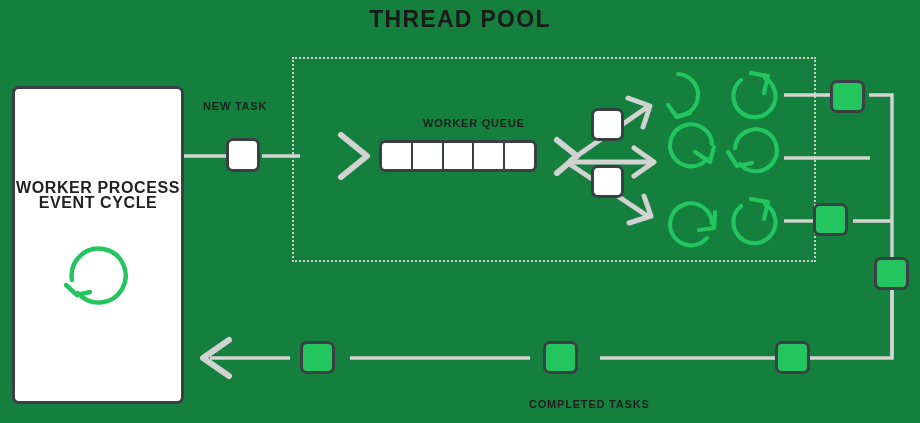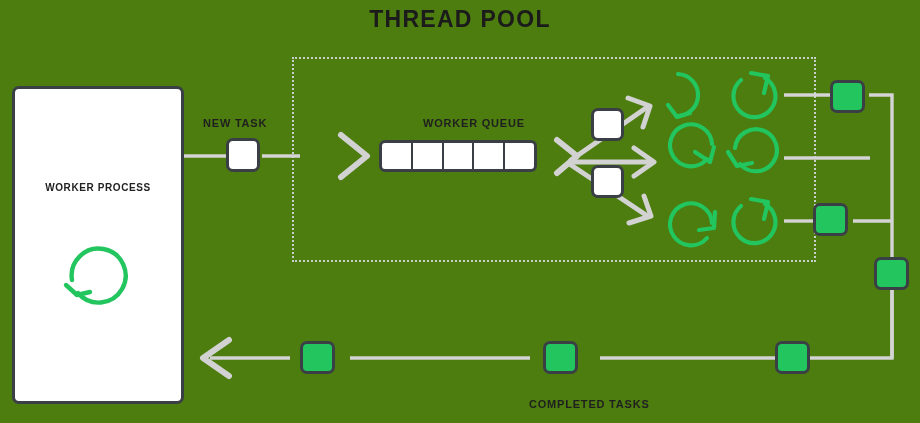--- a/index.html
+++ b/index.html
@@ -4,21 +4,21 @@
 <style>
   html, body {
     margin: 0;
     padding: 0;
     background: #ffffff;
   }
   #canvas {
     position: relative;
     width: 920px;
     height: 423px;
-    background: #4d7c0f;
+    background: #15803d;
     font-family: "Liberation Sans", sans-serif;
     overflow: hidden;
   }
   .abs { position: absolute; }
 
   
   #title {
     left: 0;
     top: 6px;
     width: 920px;
@@ -38,21 +38,21 @@
     border: 3px solid #3a3f45;
     border-radius: 7px;
     background: #fff;
     box-sizing: border-box;
   }
   #worker-label {
     left: 12px;
     top: 180px;
     width: 172px;
     text-align: center;
-    font-size: 10px;
+    font-size: 16px;
     font-weight: bold;
     letter-spacing: 0.6px;
     line-height: 15px;
     color: #222;
   }
   #worker-spinner { left: 56px; top: 230px; }
 
   
   #pool-region {
     left: 292px;
@@ -73,21 +73,21 @@
   .task-sq.done { background: #22c55e; }
 
   
   .cap {
     font-size: 11px;
     font-weight: bold;
     letter-spacing: 0.8px;
     color: #1f1f1f;
     white-space: nowrap;
   }
-  #new-task-label { left: 203px; top: 117px; }
+  #new-task-label { left: 203px; top: 100px; }
   #tasks-queue-label { left: 423px; top: 117px; }
   #completed-label { left: 529px; top: 398px; }
 
   
   #queue {
     left: 379px;
     top: 140px;
     width: 158px;
     height: 32px;
     border: 3px solid #3a3f45;
@@ -203,20 +203,21 @@
       <g>
         <path d="M 741 206 A 21 21 0 1 0 765 204"></path>
         <polyline points="751,199 768,202 764,219"></polyline>
       </g>
     </g>
   </svg>
 
   <div class="abs" id="worker-box"></div>
   <div class="abs" id="worker-label">
     <div>WORKER PROCESS</div>
+    <div>EVENT CYCLE</div>
   </div>
   <svg class="abs nodes" id="worker-spinner" width="84" height="84" viewBox="0 0 84 84" xmlns="http://www.w3.org/2000/svg">
     <g stroke="#22c55e" stroke-width="4.4" fill="none" stroke-linecap="round" stroke-linejoin="round">
       <path d="M 16 50 A 27 27 0 1 1 22 63"></path>
       <polyline points="10,55 21,65 34,62"></polyline>
     </g>
   </svg>
 
   <div class="abs cap" id="new-task-label">NEW TASK</div>
   <div class="abs nodes task-sq" id="new-task-sq" style="left:226px; top:138px; width:34px; height:34px;"></div>

